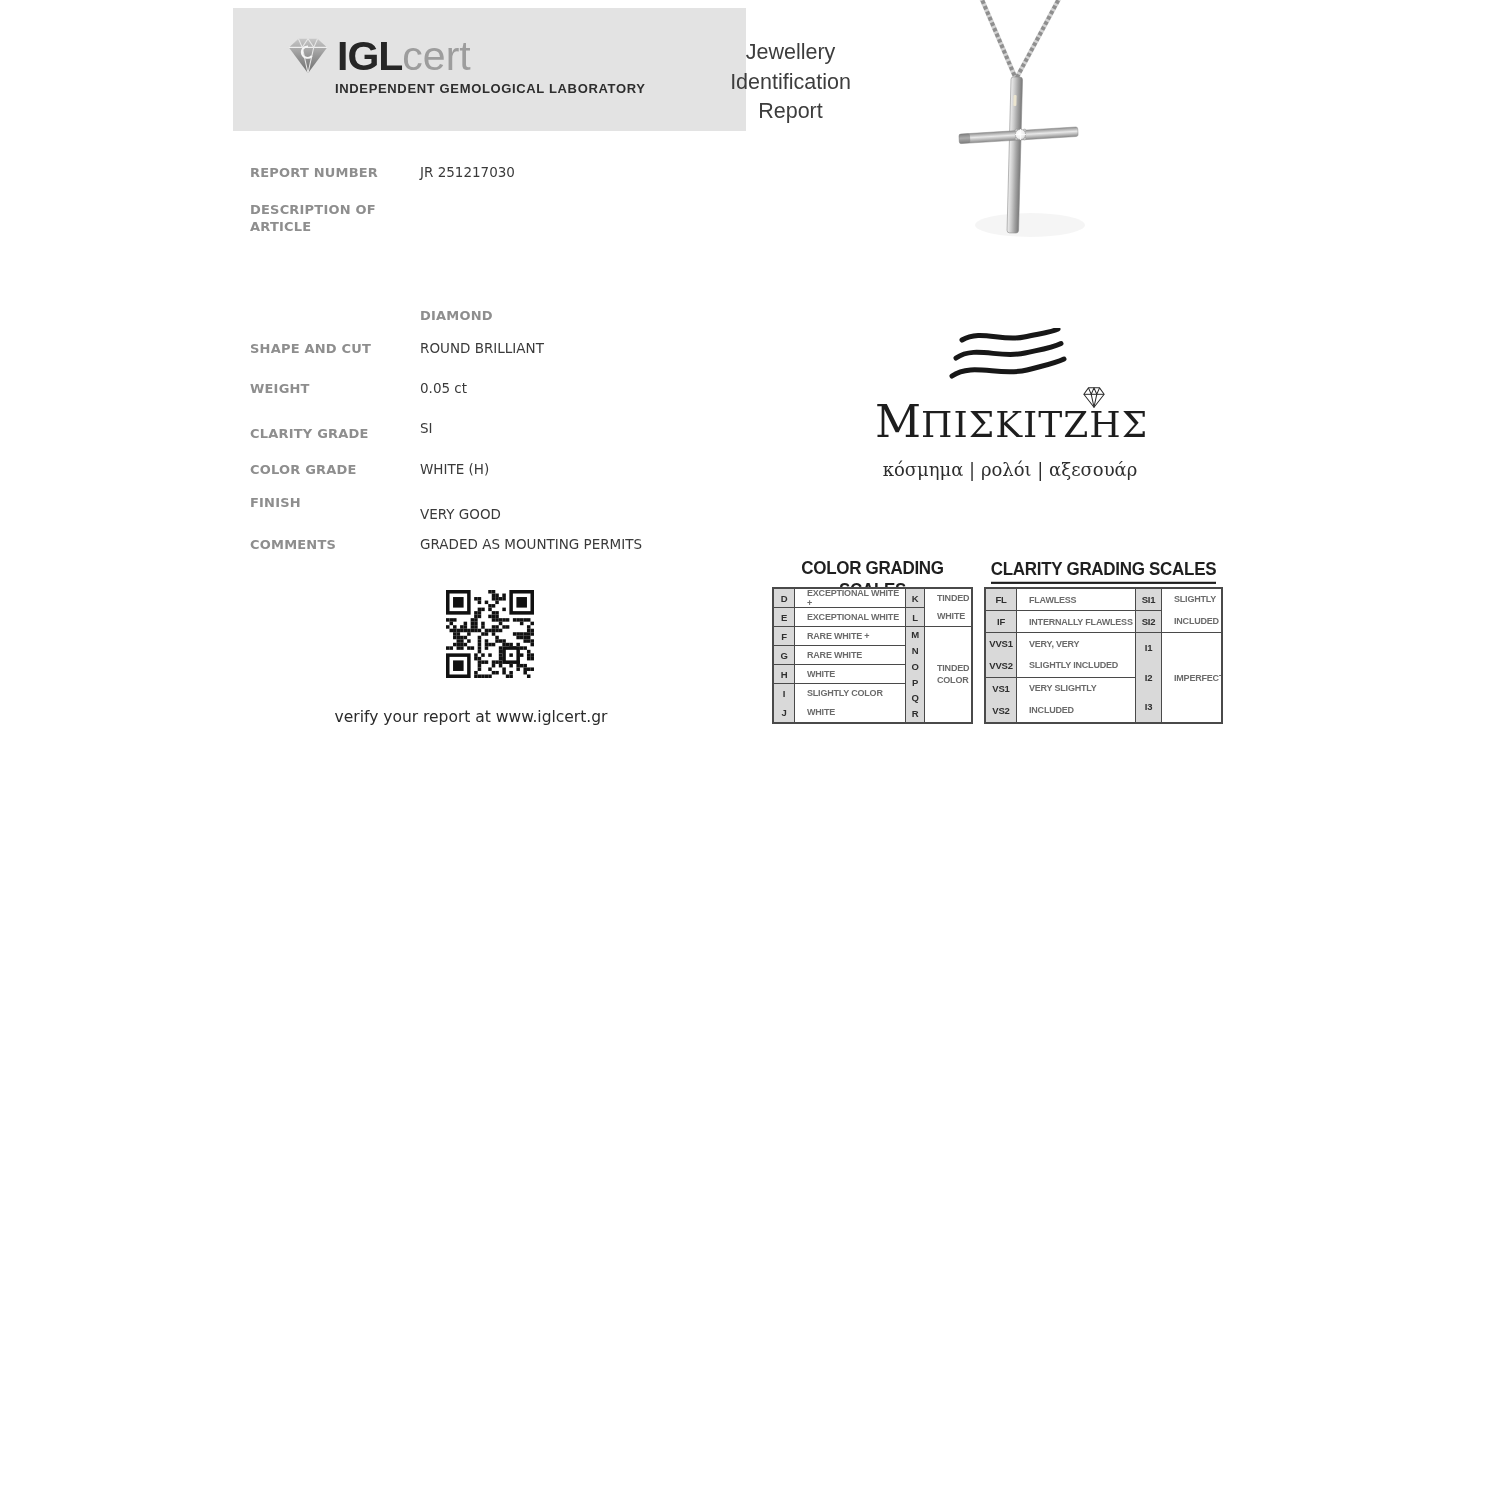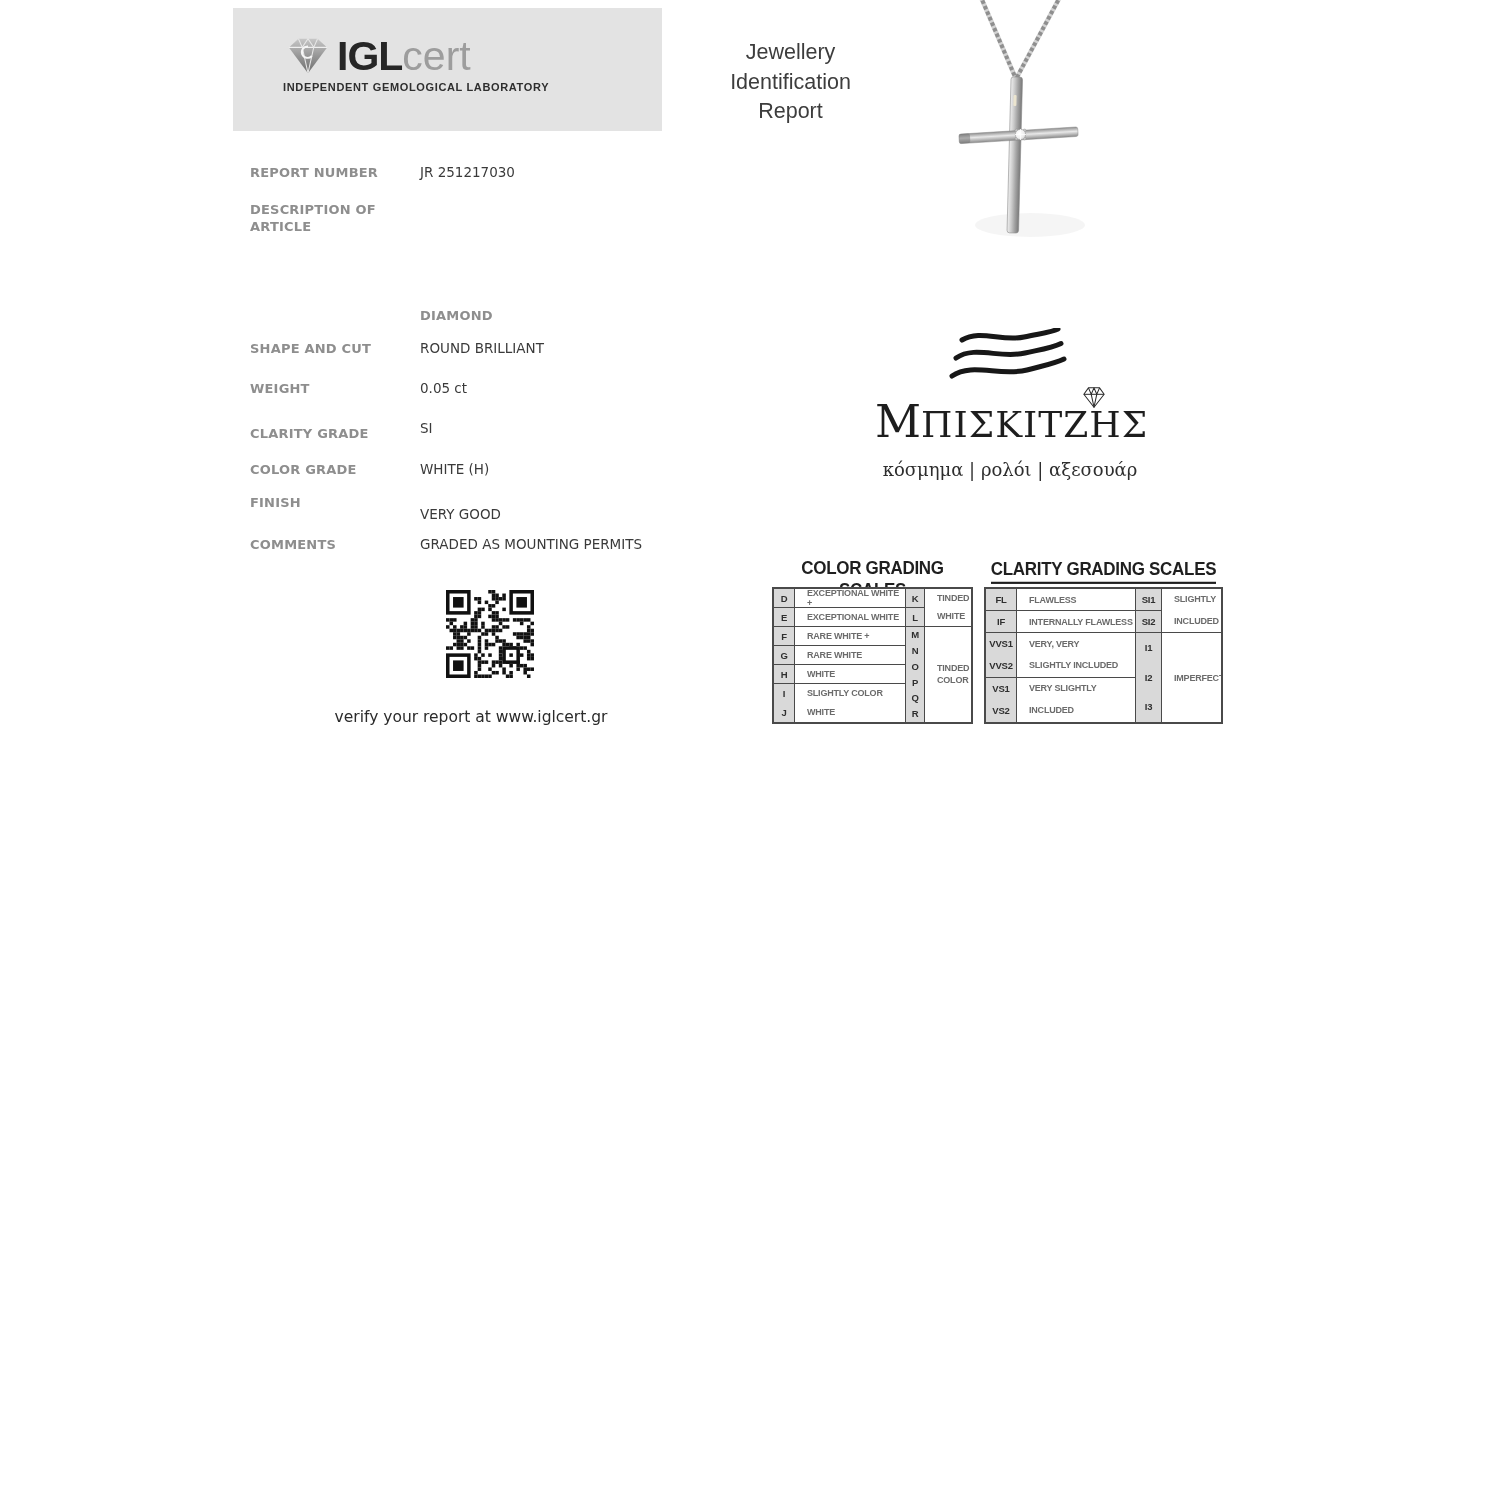--- a/index.html
+++ b/index.html
@@ -1,28 +1,28 @@
 <!DOCTYPE html>
 <html><head>
 <meta charset="utf-8">
 <style>
   html,body{margin:0;padding:0;background:#fff;}
   .page{position:relative;width:1500px;height:1500px;background:#ffffff;overflow:hidden;
         font-family:"DejaVu Sans","Liberation Sans",sans-serif;}
 
   
-  .banner{position:absolute;left:233px;top:8px;width:429px;height:123px;background:#e3e3e3;}
+  .banner{position:absolute;left:233px;top:8px;width:513px;height:123px;background:#e3e3e3;}
   .igl-logo{position:absolute;left:50px;top:27px;width:230px;}
   .igl-row{display:flex;align-items:center;}
   .igl-icon{width:50px;height:42px;margin-right:4px;flex:0 0 auto;}
   .igl-word{font-family:"Liberation Sans",sans-serif;font-size:41px;line-height:41px;}
   .igl-igl{font-weight:800;color:#262626;letter-spacing:-1px;}
   .igl-cert{font-weight:400;color:#9d9d9d;letter-spacing:0px;}
-  .igl-tagline{font-family:"Liberation Sans",sans-serif;font-size:11px;font-weight:700;
-               color:#2e2e2e;letter-spacing:.65px;margin-top:4px;white-space:nowrap;}
+  .igl-tagline{font-family:"Liberation Sans",sans-serif;font-size:13px;font-weight:700;
+               color:#2e2e2e;letter-spacing:.65px;margin-top:4px;margin-left:52px;white-space:nowrap;}
   .report-title{position:absolute;left:460px;top:30px;width:195px;text-align:center;
                 font-family:"Liberation Sans",sans-serif;font-size:21.5px;line-height:29.5px;
                 color:#3d3d3d;font-weight:400;}
 
   
   .lbl{position:absolute;left:250px;width:150px;font-size:13px;font-weight:700;
        color:#8e8e8e;letter-spacing:.2px;line-height:17px;}
   .val{position:absolute;left:420px;width:310px;font-size:13.5px;color:#3a3a3a;line-height:19.5px;}
   .sec{position:absolute;left:420px;font-size:13px;font-weight:700;color:#8e8e8e;letter-spacing:.2px;}
 

